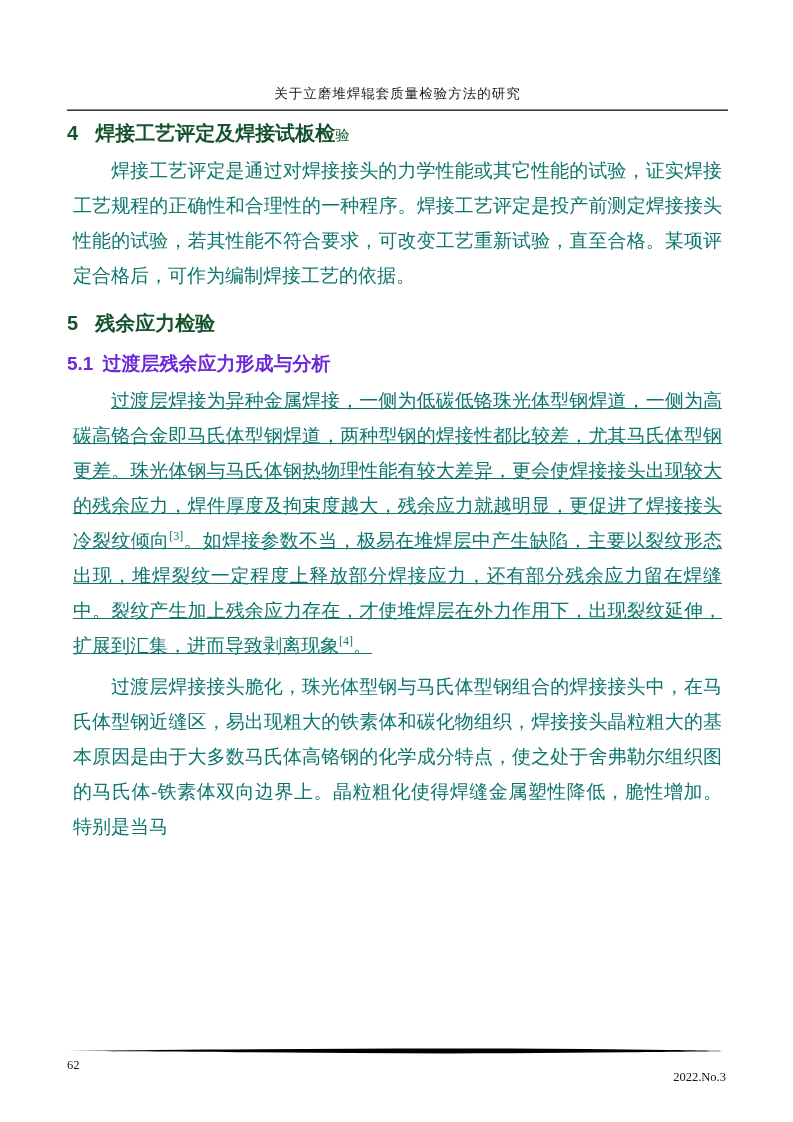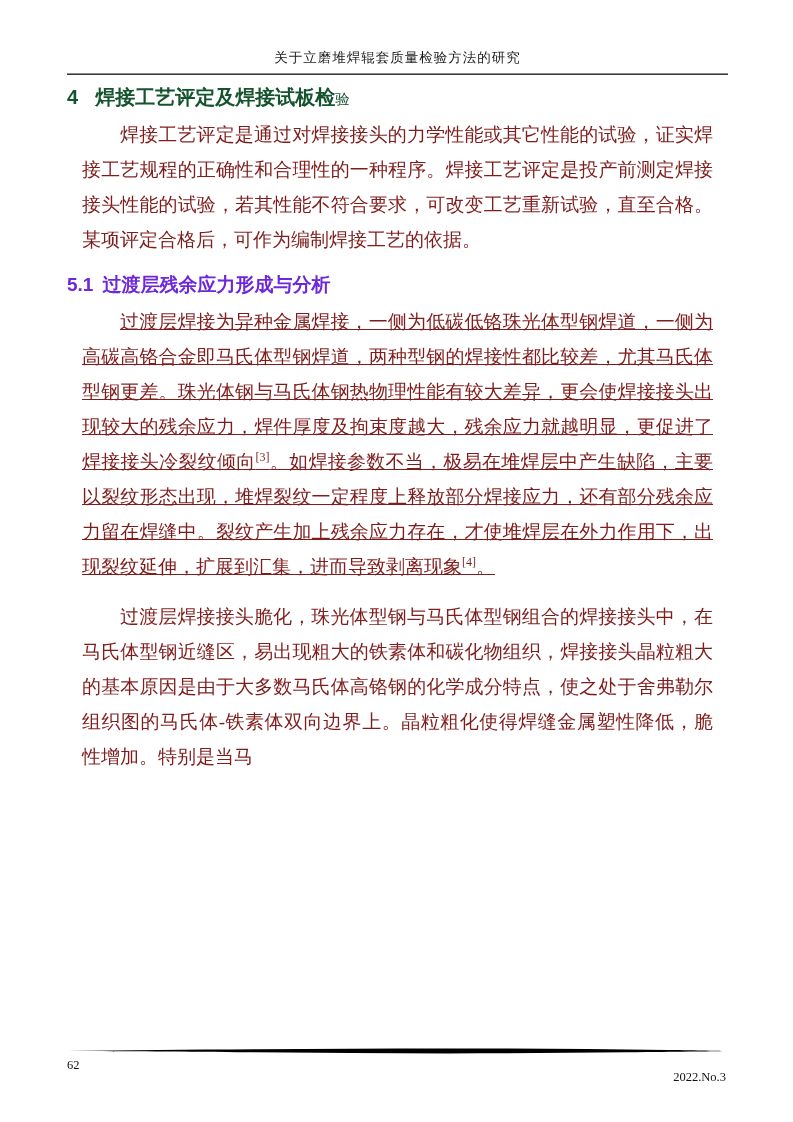--- a/index.html
+++ b/index.html
@@ -3,21 +3,21 @@
 <meta charset="utf-8">
 <style>
   html,body{margin:0;padding:0;background:#ffffff;}
   .page{
     position:relative;
     width:793px;height:1122px;
     margin:0 auto;
     background:#ffffff;
     color:#151515;
     box-sizing:border-box;
-    padding:48px 65px 0 67px;
+    padding:84px 65px 0 67px;
     overflow:hidden;
     font-family:"Liberation Serif","DejaVu Serif",serif;
   }
   .running-title{
     text-align:center;
     font-size:13.5px;
     line-height:20px;
     color:#1d1d1d;
     letter-spacing:1px;
   }
@@ -50,22 +50,22 @@
     line-height:26px;
     color:#6d28d9;
     margin:14px 0 0 0;
   }
   h2.subsec .h-num{margin-right:9px;}
   p.body{
     font-size:19px;
     line-height:35px;
     text-align:justify;
     text-indent:38px;
-    margin:15px;
-    color:#7f1d1d;
+    margin:6px;
+    color:#0f766e;
   }
   p.body.first{margin-top:4px;}
   p.body.after-head{margin-top:6px;text-decoration:underline;}
   sup.ref{
     font-size:12px;
     line-height:0;
     vertical-align:7px;
     letter-spacing:0;
   }
   .page-footer{
@@ -98,20 +98,23 @@
     <div class="header-rule"></div>
   </div>
 
   <h1 class="sec">
     <span class="h-num">4</span><span class="h-text">焊接工艺评定及焊接试板检</span><span class="h-tail">验</span>
   </h1>
 
   <p class="body first">焊接工艺评定是通过对焊接接头的力学性能或其它性能的试验，证实焊接工艺规程的正确性和合理性的一种程序。焊接工艺评定是投产前测定焊接接头性能的试验，若其性能不符合要求，可改变工艺重新试验，直至合格。某项评定合格后，可作为编制焊接工艺的依据。</p>
 
 
+  <h1 class="sec sec5">
+    <span class="h-num">5</span><span class="h-text">残余应力检验</span>
+  </h1>
 
   <h2 class="subsec">
     <span class="h-num">5.1</span><span class="h-text">过渡层残余应力形成与分析</span>
   </h2>
 
   <p class="body after-head"><span>过渡层焊接为异种金属焊接，一侧为低碳低铬珠光体型钢焊道，一侧为高碳高铬合金即马氏体型钢焊道，两种型钢的焊接性都比较差，尤其马氏体型钢更差。珠光体钢与马氏体钢热物理性能有较大差异，更会使焊接接头出现较大的残余应力，焊件厚度及拘束度越大，残余应力就越明显，更促进了焊接接头冷裂纹倾向</span><sup class="ref">[3]</sup><span>。如焊接参数不当，极易在堆焊层中产生缺陷，主要以裂纹形态出现，堆焊裂纹一定程度上释放部分焊接应力，还有部分残余应力留在焊缝中。裂纹产生加上残余应力存在，才使堆焊层在外力作用下，出现裂纹延伸，扩展到汇集，进而导致剥离现象</span><sup class="ref">[4]</sup><span>。</span></p>
 
   <p class="body">过渡层焊接接头脆化，珠光体型钢与马氏体型钢组合的焊接接头中，在马氏体型钢近缝区，易出现粗大的铁素体和碳化物组织，焊接接头晶粒粗大的基本原因是由于大多数马氏体高铬钢的化学成分特点，使之处于舍弗勒尔组织图的马氏体-铁素体双向边界上。晶粒粗化使得焊缝金属塑性降低，脆性增加。特别是当马</p>
 
   <div class="page-footer">

